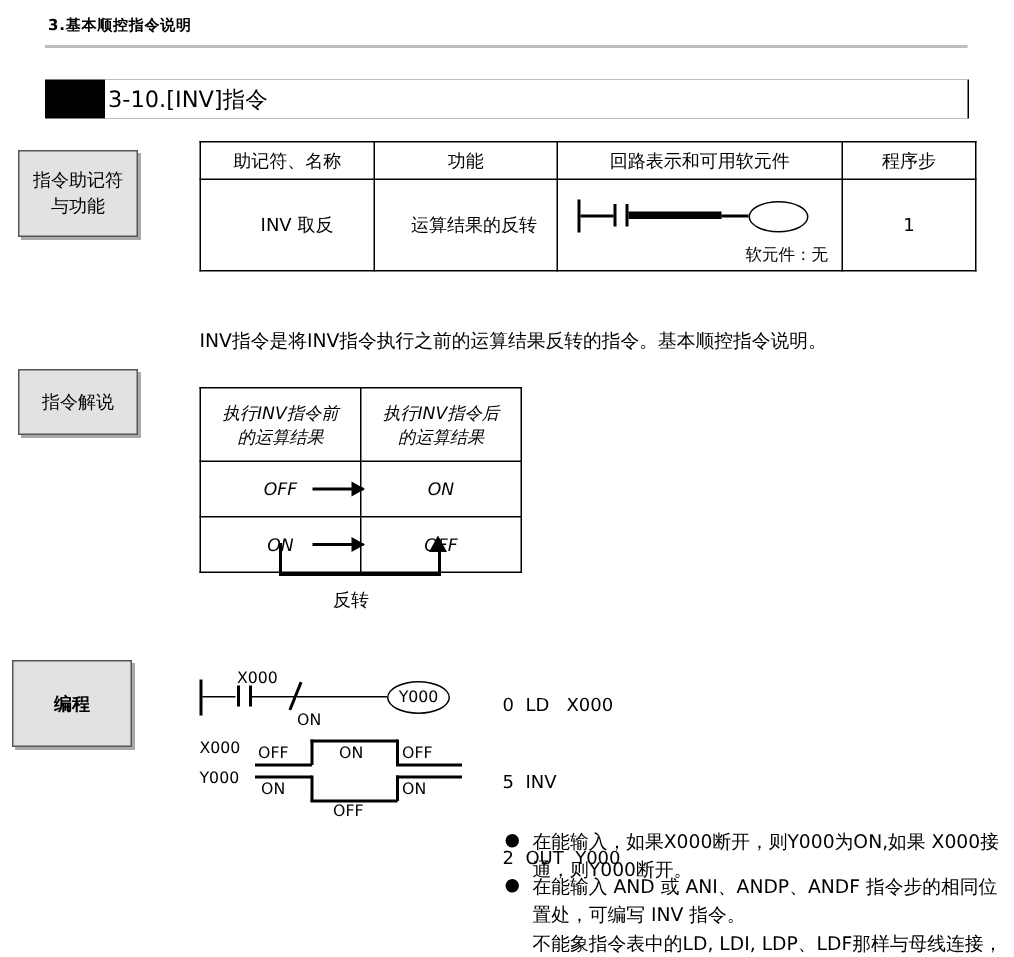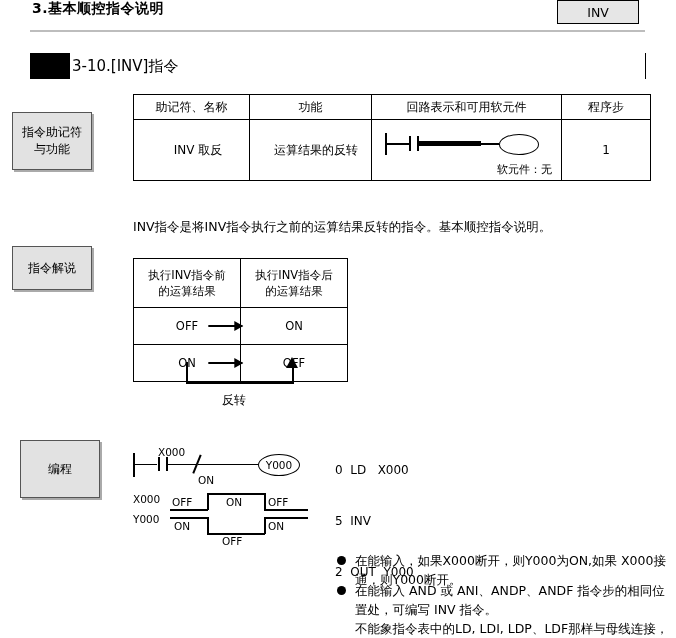--- a/index.html
+++ b/index.html
@@ -21,22 +21,22 @@
   .page-header {
     position: absolute;
     left: 0;
     top: 0;
     width: 676px;
     height: 34px;
   }
   .chapter-title {
     position: absolute;
     left: 32px;
-    top: 0;
-    font-size: 14px;
+    top: 10px;
+    font-size: 10px;
     font-weight: bold;
     letter-spacing: 0.5px;
   }
   .header-rule {
     position: absolute;
     left: 30px;
     top: 30px;
     width: 615px;
     height: 2px;
     background: #bdbdbd;
@@ -89,23 +89,23 @@
     box-shadow: 2px 2px 0 #aaaaaa;
     font-size: 12px;
     line-height: 17px;
     text-align: center;
     display: flex;
     align-items: center;
     justify-content: center;
     padding: 2px;
     box-sizing: border-box;
   }
-  #label-func { left: 12px; top: 112px;  width: 80px; height: 58px; }
+  #label-func { left: 12px; top: 100px;  width: 80px; height: 58px; }
   #label-desc { left: 12px; top: 236px;  width: 80px; height: 44px; margin-top: 10px; }
-  #label-prog { left: 20px; top: 440px;  width: 80px; height: 58px; }
+  #label-prog { left: 8px; top: 440px;  width: 80px; height: 58px; font-weight: bold; }
 
   
   .spec-table {
     position: absolute;
     left: 133px;
     top: 94px;
     width: 517px;
     border-collapse: collapse;
     table-layout: fixed;
   }
@@ -162,20 +162,21 @@
     width: 214px;
     border-collapse: collapse;
     table-layout: fixed;
   }
   .truth-table td {
     border: 1px solid #000;
     height: 34px;
     text-align: center;
     font-size: 11.5px;
     vertical-align: middle;
+    font-style: italic;
   }
   .truth-table tr.head td {
     height: 46px;
     font-size: 11.5px;
     line-height: 16px;
   }
   .arrow-cell { position: relative; }
   .arrow-right {
     position: absolute;
     left: 50%;
@@ -249,21 +250,20 @@
     background: #000;
   }
   .timing-label { position: absolute; font-size: 10.5px; }
 </style>
 </head>
 <body>
 
 <div class="page-header">
   <div class="chapter-title">3.基本顺控指令说明</div>
   <div class="header-rule"></div>
-  <div class="inv-tab">INV</div>
 </div>
 
 <div class="section-bar">
   <div class="section-bar-inner"></div>
 </div>
 <div class="section-title">3-10.[INV]指令</div>
 
 <div class="side-label" id="label-func">
   <span style="white-space:pre-line">指令助记符
 与功能</span>

